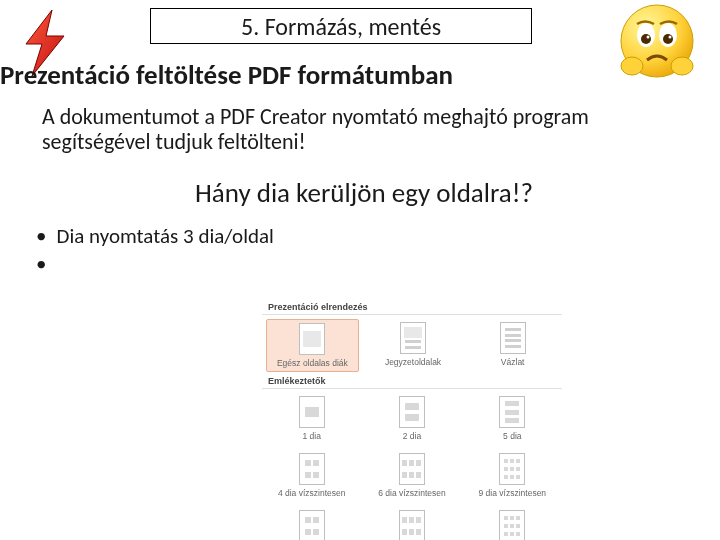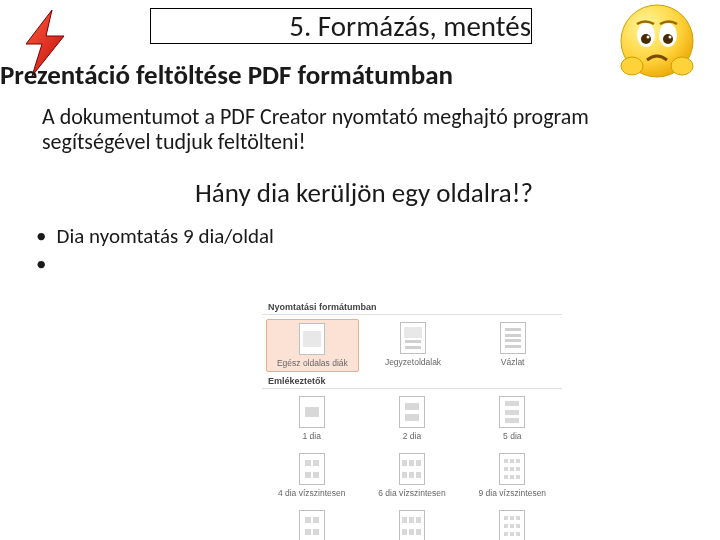--- a/index.html
+++ b/index.html
@@ -3,21 +3,21 @@
 <meta charset="utf-8">
 <style>
   html,body{margin:0;padding:0;width:720px;height:540px;background:#fff;
     font-family:Calibri,"Segoe UI",Arial,sans-serif;color:#1a1a1a;
     overflow:hidden}
   .slide{position:relative;width:720px;height:540px}
 
   
   .title-box{position:absolute;top:8px;left:150px;width:380px;height:34px;
     border:1.5px solid #000;display:flex;align-items:center;
-    justify-content:flex-end;font-size:29px}
+    justify-content:center;font-size:24px}
   
   .subtitle{position:absolute;top:58px;left:0;width:720px;text-align:left;
     font-size:27px;font-weight:bold}
   
   .para{position:absolute;top:104px;left:42px;width:660px;text-align:left;
     font-size:22px;line-height:1.15}
   
   .question{position:absolute;top:176px;left:4px;width:720px;text-align:center;
     font-size:27px}
   
@@ -101,29 +101,29 @@
 
   <div class="subtitle">Prezentáció feltöltése PDF formátumban</div>
 
   <div class="para">A dokumentumot a PDF Creator nyomtató  meghajtó program segítségével tudjuk feltölteni!</div>
 
   <div class="question">Hány dia kerüljön egy oldalra!?</div>
 
   <div class="bullets">
     <div class="row">
       <span class="dot">•</span>
-      <span>Dia nyomtatás 9 dia/oldal</span>
+      <span>Dia nyomtatás 3 dia/oldal</span>
     </div>
     <div class="row">
       <span class="dot">•</span>
     </div>
   </div>
 
   <div class="panel">
-    <div class="sec-title">Nyomtatási formátumban</div>
+    <div class="sec-title">Prezentáció elrendezés</div>
     <div class="grid3">
       <div class="cell sel">
         <div class="thumb">
             <div class="big"></div>
           </div>
         <div class="lbl">Egész oldalas diák</div>
       </div>
       <div class="cell">
         <div class="thumb">
             <div class="big" style="height:40%"></div>

